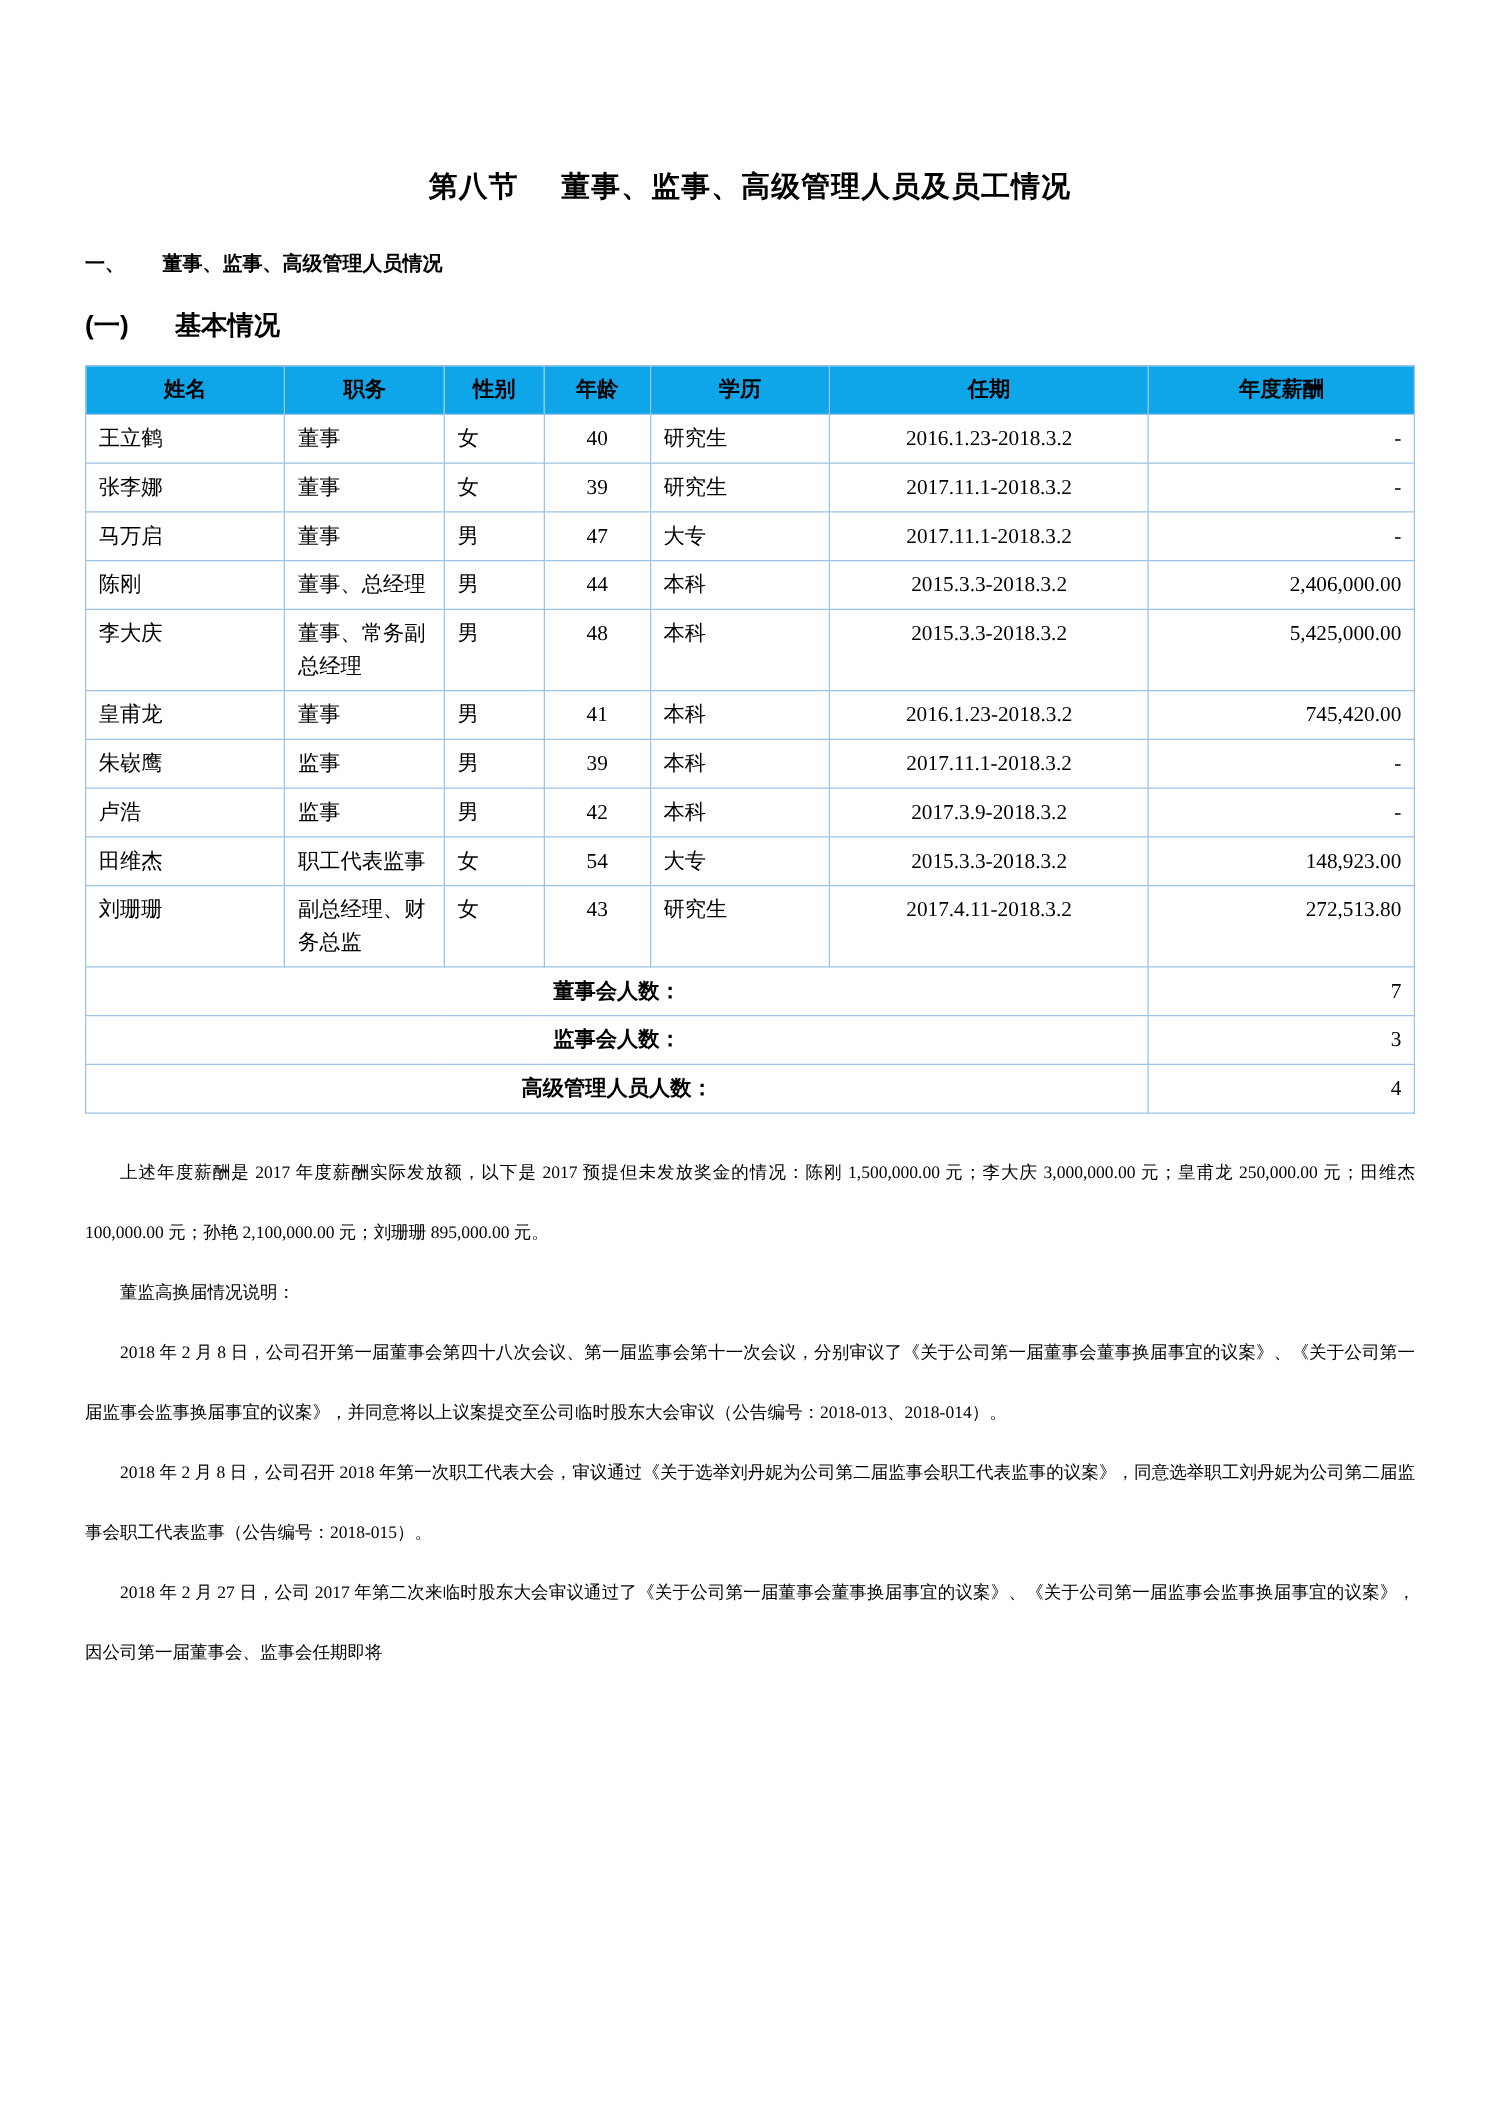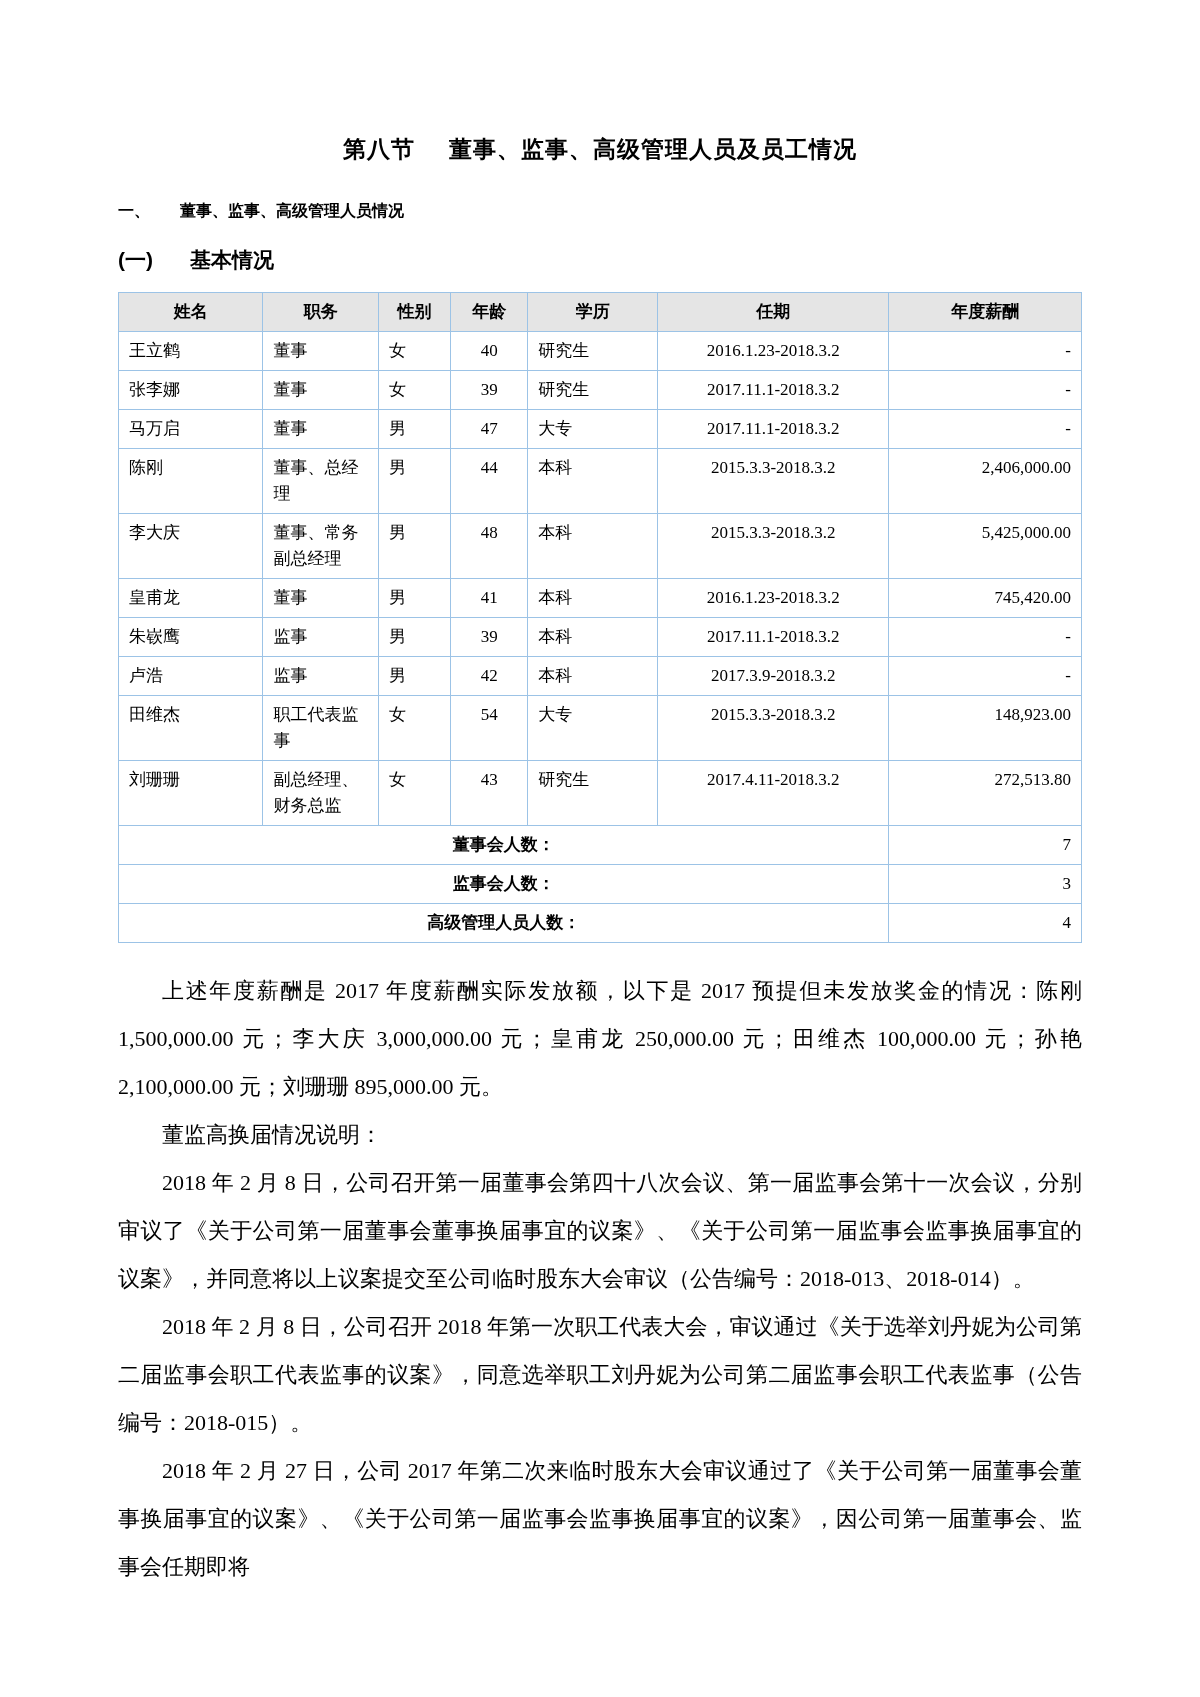--- a/index.html
+++ b/index.html
@@ -10,21 +10,21 @@
   body {
     width: 1200px;
     height: 1697px;
     position: relative;
     font-family: "Liberation Serif", serif;
     color: #000000;
     box-sizing: border-box;
     overflow: hidden;
   }
   .page {
-    padding: 0 118px;
+    padding: 0 68px;
     box-sizing: border-box;
   }
   .doc-title {
     margin-top: 134px;
     text-align: center;
     font-family: "Liberation Sans", sans-serif;
     font-weight: bold;
     font-size: 23px;
     letter-spacing: 1px;
   }
@@ -53,38 +53,38 @@
   }
   table.basic-info th,
   table.basic-info td {
     border: 1px solid #9cc3e6;
     padding: 6px 10px;
     line-height: 26px;
     vertical-align: top;
     word-break: break-all;
   }
   table.basic-info th {
-    background: #e5e5e5;
+    background: #0ea5e9;
     font-weight: bold;
     vertical-align: middle;
   }
   td.al-left   { text-align: left; }
   td.al-center { text-align: center; }
   td.al-right  { text-align: right; }
   td.sum-label {
     text-align: center;
     font-weight: bold;
     font-family: "Liberation Sans", sans-serif;
     font-size: 17px;
     margin-left: 36px;
   }
 
   .body-text {
     margin-top: 24px;
-    font-size: 22px;
+    font-size: 14px;
     line-height: 48px;
     text-align: justify;
     text-justify: inter-character;
   }
   .body-text p {
     margin: 0;
     text-indent: 2em;
   }
 </style>
 </head>

